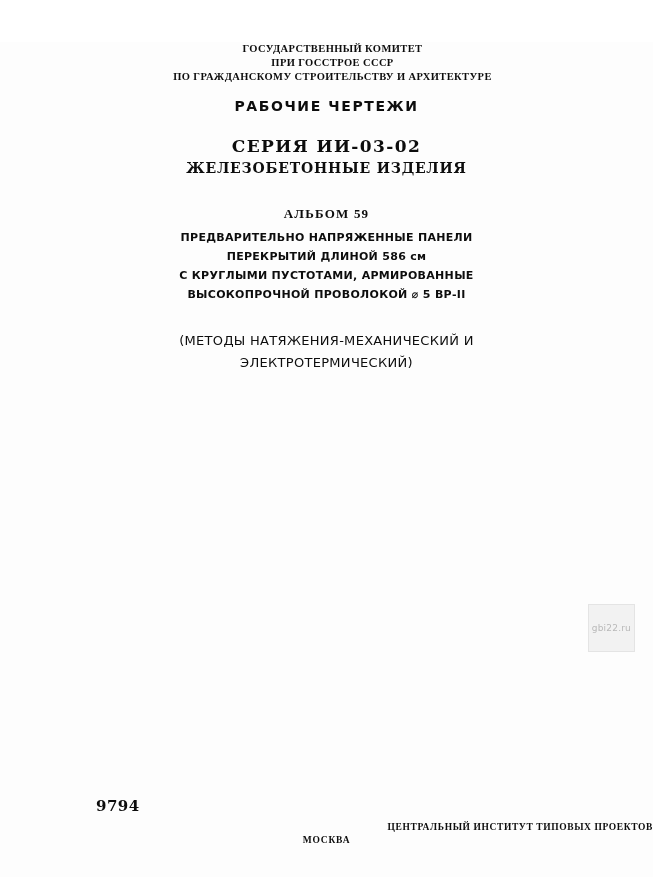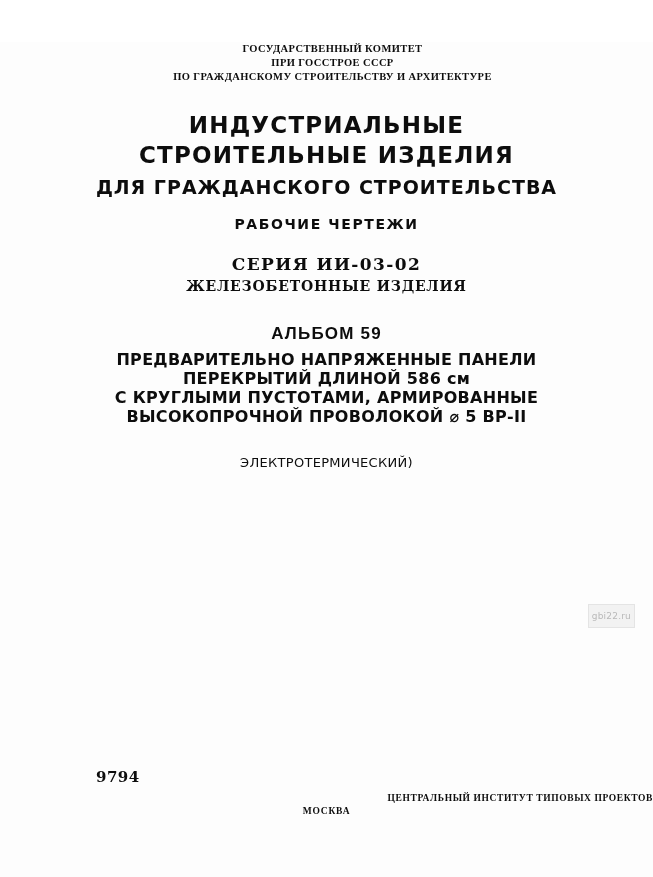--- a/index.html
+++ b/index.html
@@ -84,31 +84,31 @@
   .series-sub {
     margin-top: 4px;
     font-family: "DejaVu Serif", serif;
     font-weight: bold;
     font-size: 14px;
     letter-spacing: 0.8px;
   }
 
   .album {
     margin-top: 30px;
-    font-family: Liberation Sans, sans-serif;
-    font-weight: bold;
-    font-size: 17px;
+    font-family: Liberation Serif, serif;
+    font-weight: bold;
+    font-size: 13px;
     letter-spacing: 1.2px;
   }
 
   .desc {
     margin-top: 6px;
     font-family: "DejaVu Sans", sans-serif;
     font-weight: bold;
-    font-size: 16px;
+    font-size: 11px;
     line-height: 19px;
     letter-spacing: 0.3px;
   }
 
   .methods {
     margin-top: 26px;
     font-family: "DejaVu Sans", sans-serif;
     font-size: 13px;
     line-height: 22px;
     letter-spacing: 0.3px;
@@ -117,30 +117,30 @@
   
   .watermark {
     position: absolute;
     right: 18px;
     top: 562px;
     font-family: "DejaVu Sans", sans-serif;
     font-size: 9px;
     color: #b9b9b9;
     background: #f2f2f2;
     border: 1px solid #e4e4e4;
-    padding: 6px 3px;
+    padding: 18px 3px;
     letter-spacing: 0.2px;
   }
 
   
   .bottom {
     position: absolute;
     left: 0;
     right: 0;
-    top: 726px;
+    top: 755px;
   }
   .code {
     position: absolute;
     left: 96px;
     top: 0;
     font-family: "DejaVu Serif", serif;
     font-weight: bold;
     font-size: 15px;
     letter-spacing: 0.5px;
   }
@@ -165,41 +165,37 @@
 
 <div class="page">
 
   <div class="committee center">
     <div>ГОСУДАРСТВЕННЫЙ КОМИТЕТ</div>
     <div>ПРИ ГОССТРОЕ СССР</div>
     <div>ПО ГРАЖДАНСКОМУ СТРОИТЕЛЬСТВУ И АРХИТЕКТУРЕ</div>
   </div>
 
 
-  <div class="big-title center">
-    <div class="l1">ИНДУСТРИАЛЬНЫЕ</div>
-    <div class="l2">СТРОИТЕЛЬНЫЕ ИЗДЕЛИЯ</div>
-    <div class="l3">ДЛЯ ГРАЖДАНСКОГО СТРОИТЕЛЬСТВА</div>
-  </div>
 
   <div class="working-drawings center">РАБОЧИЕ ЧЕРТЕЖИ</div>
 
   <div class="series center">СЕРИЯ ИИ-03-02</div>
   <div class="series-sub center">ЖЕЛЕЗОБЕТОННЫЕ ИЗДЕЛИЯ</div>
 
   <div class="album center">АЛЬБОМ 59</div>
 
   <div class="desc center">
     <div>ПРЕДВАРИТЕЛЬНО  НАПРЯЖЕННЫЕ ПАНЕЛИ</div>
     <div>ПЕРЕКРЫТИЙ ДЛИНОЙ 586 см</div>
     <div>С КРУГЛЫМИ ПУСТОТАМИ, АРМИРОВАННЫЕ</div>
     <div>ВЫСОКОПРОЧНОЙ ПРОВОЛОКОЙ ⌀ 5 ВР-II</div>
   </div>
 
   <div class="methods center">
+    <div>(МЕТОДЫ НАТЯЖЕНИЯ-МЕХАНИЧЕСКИЙ И</div>
     <div>ЭЛЕКТРОТЕРМИЧЕСКИЙ)</div>
   </div>
 
   <div class="watermark">gbi22.ru</div>
 
   <div class="bottom">
     <div class="code">9794</div>
     <div class="institute center">ЦЕНТРАЛЬНЫЙ ИНСТИТУТ ТИПОВЫХ ПРОЕКТОВ</div>
     <div class="city center">МОСКВА</div>
   </div>

